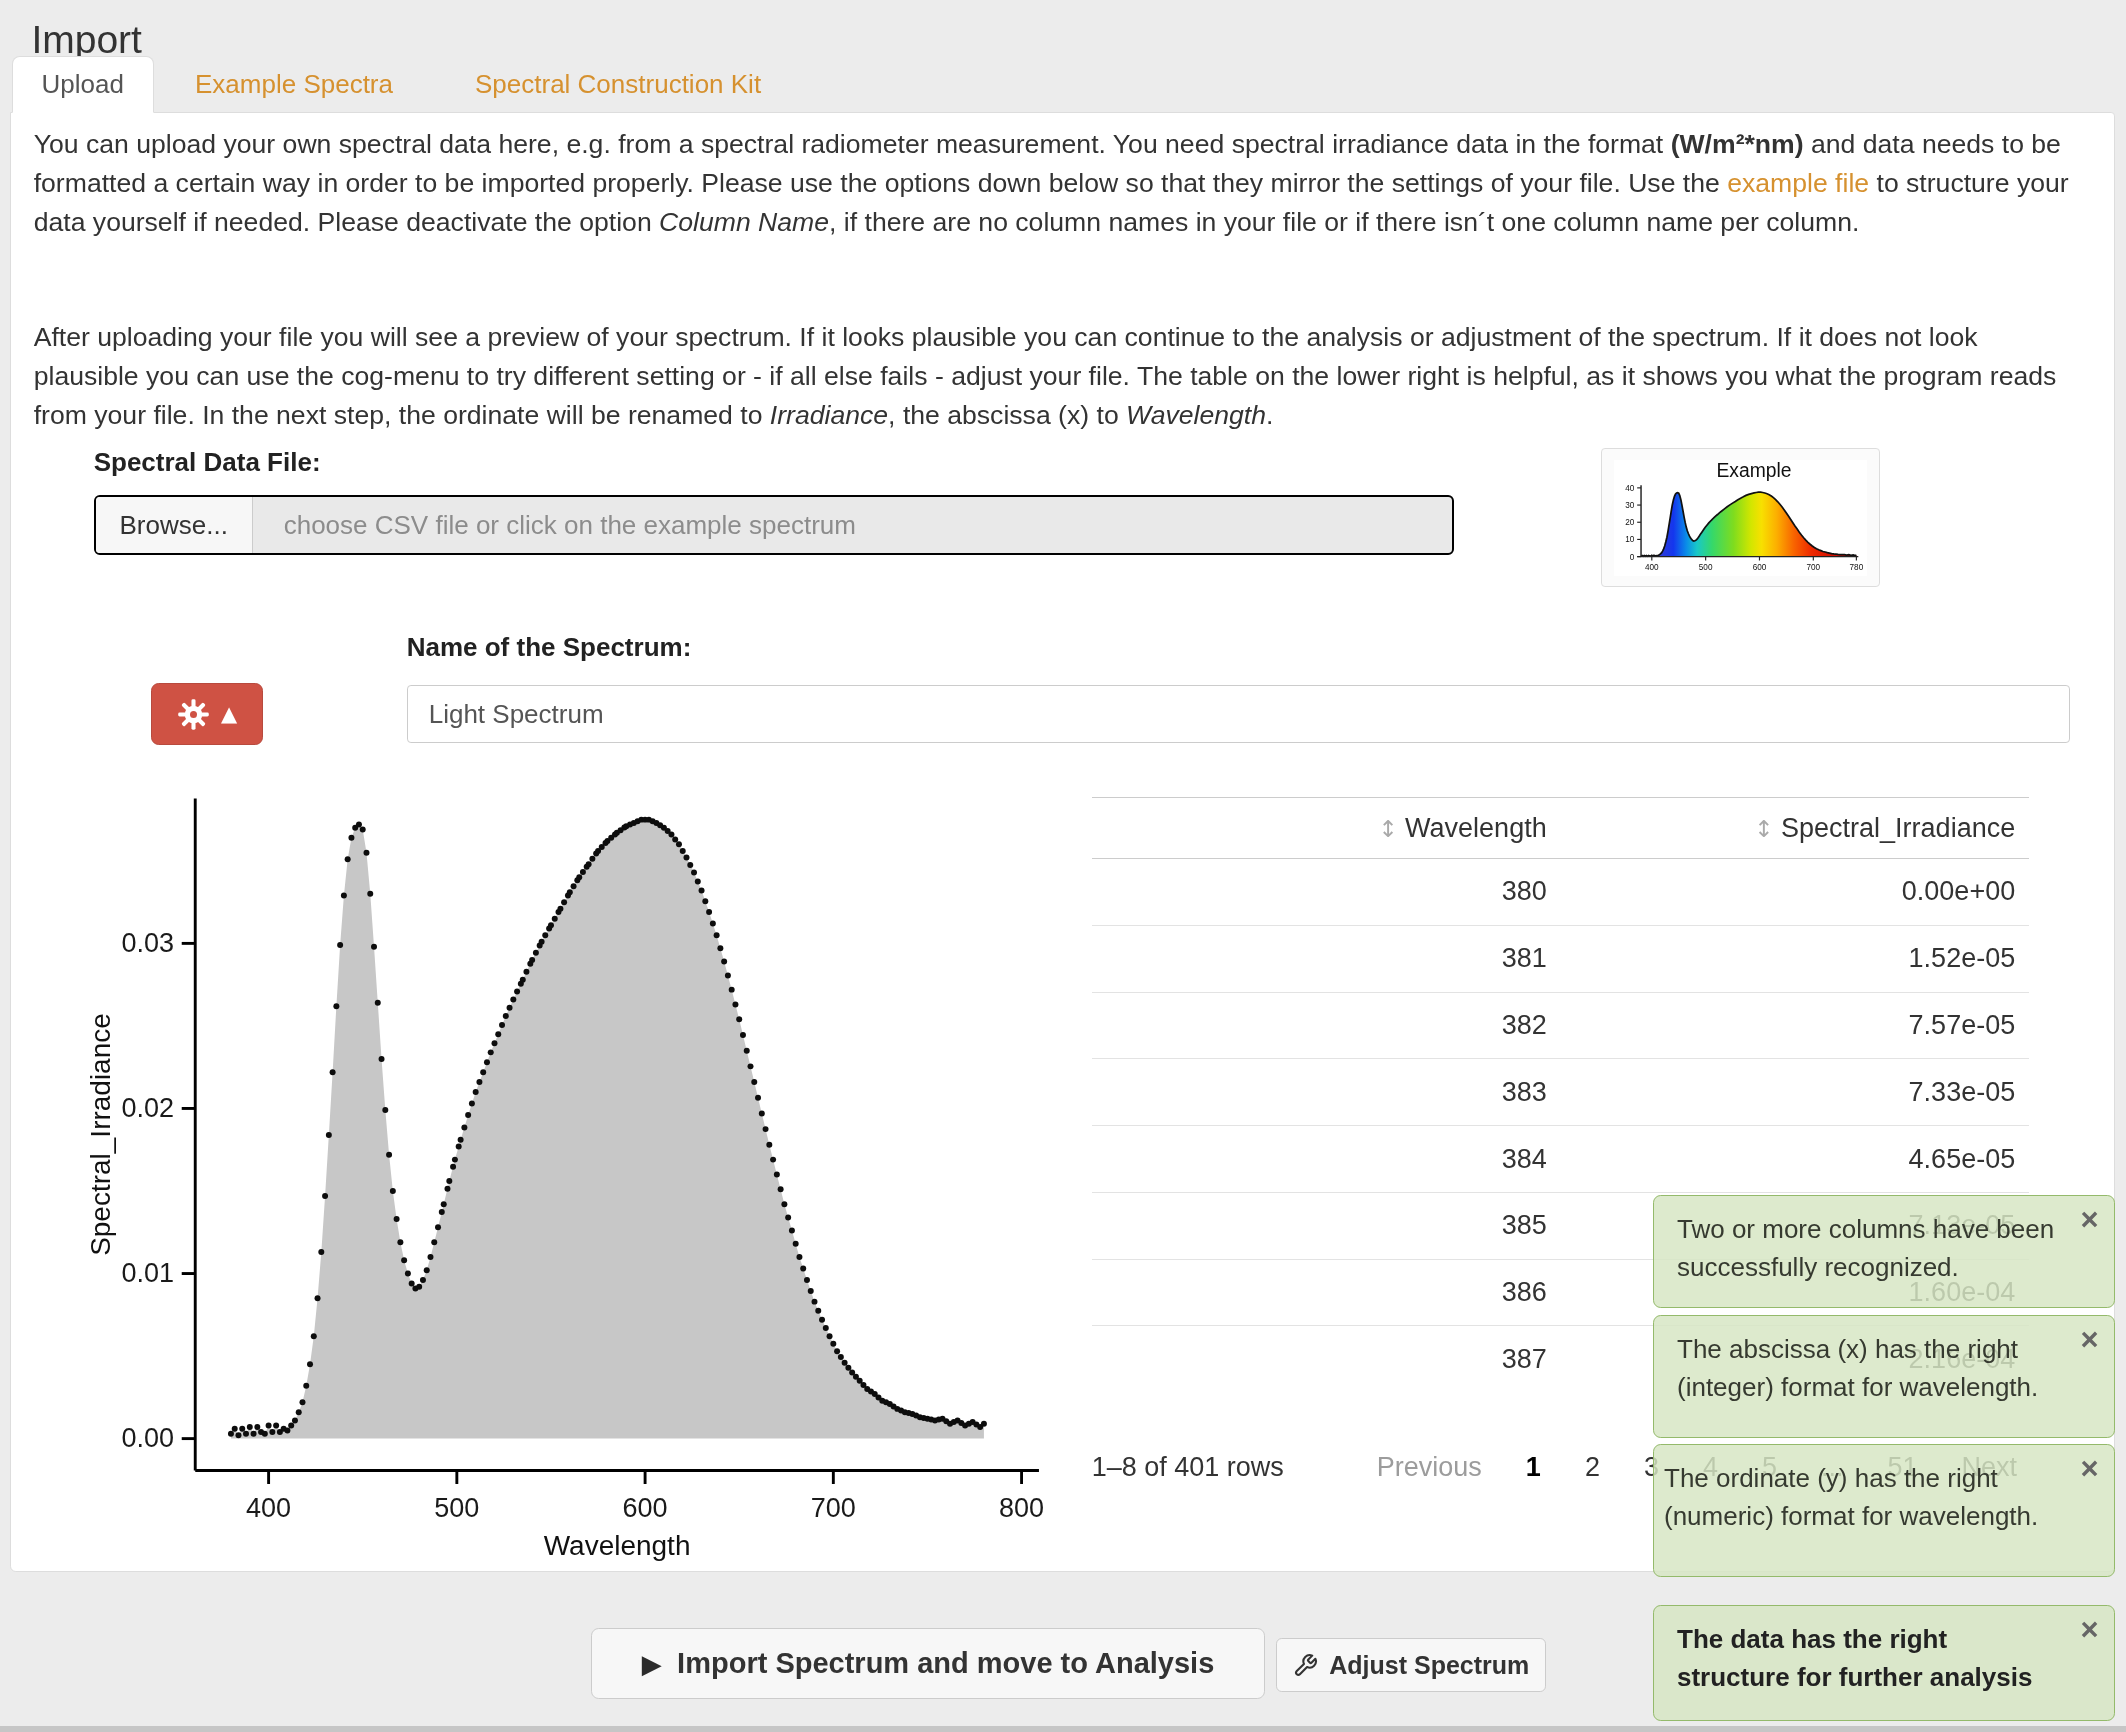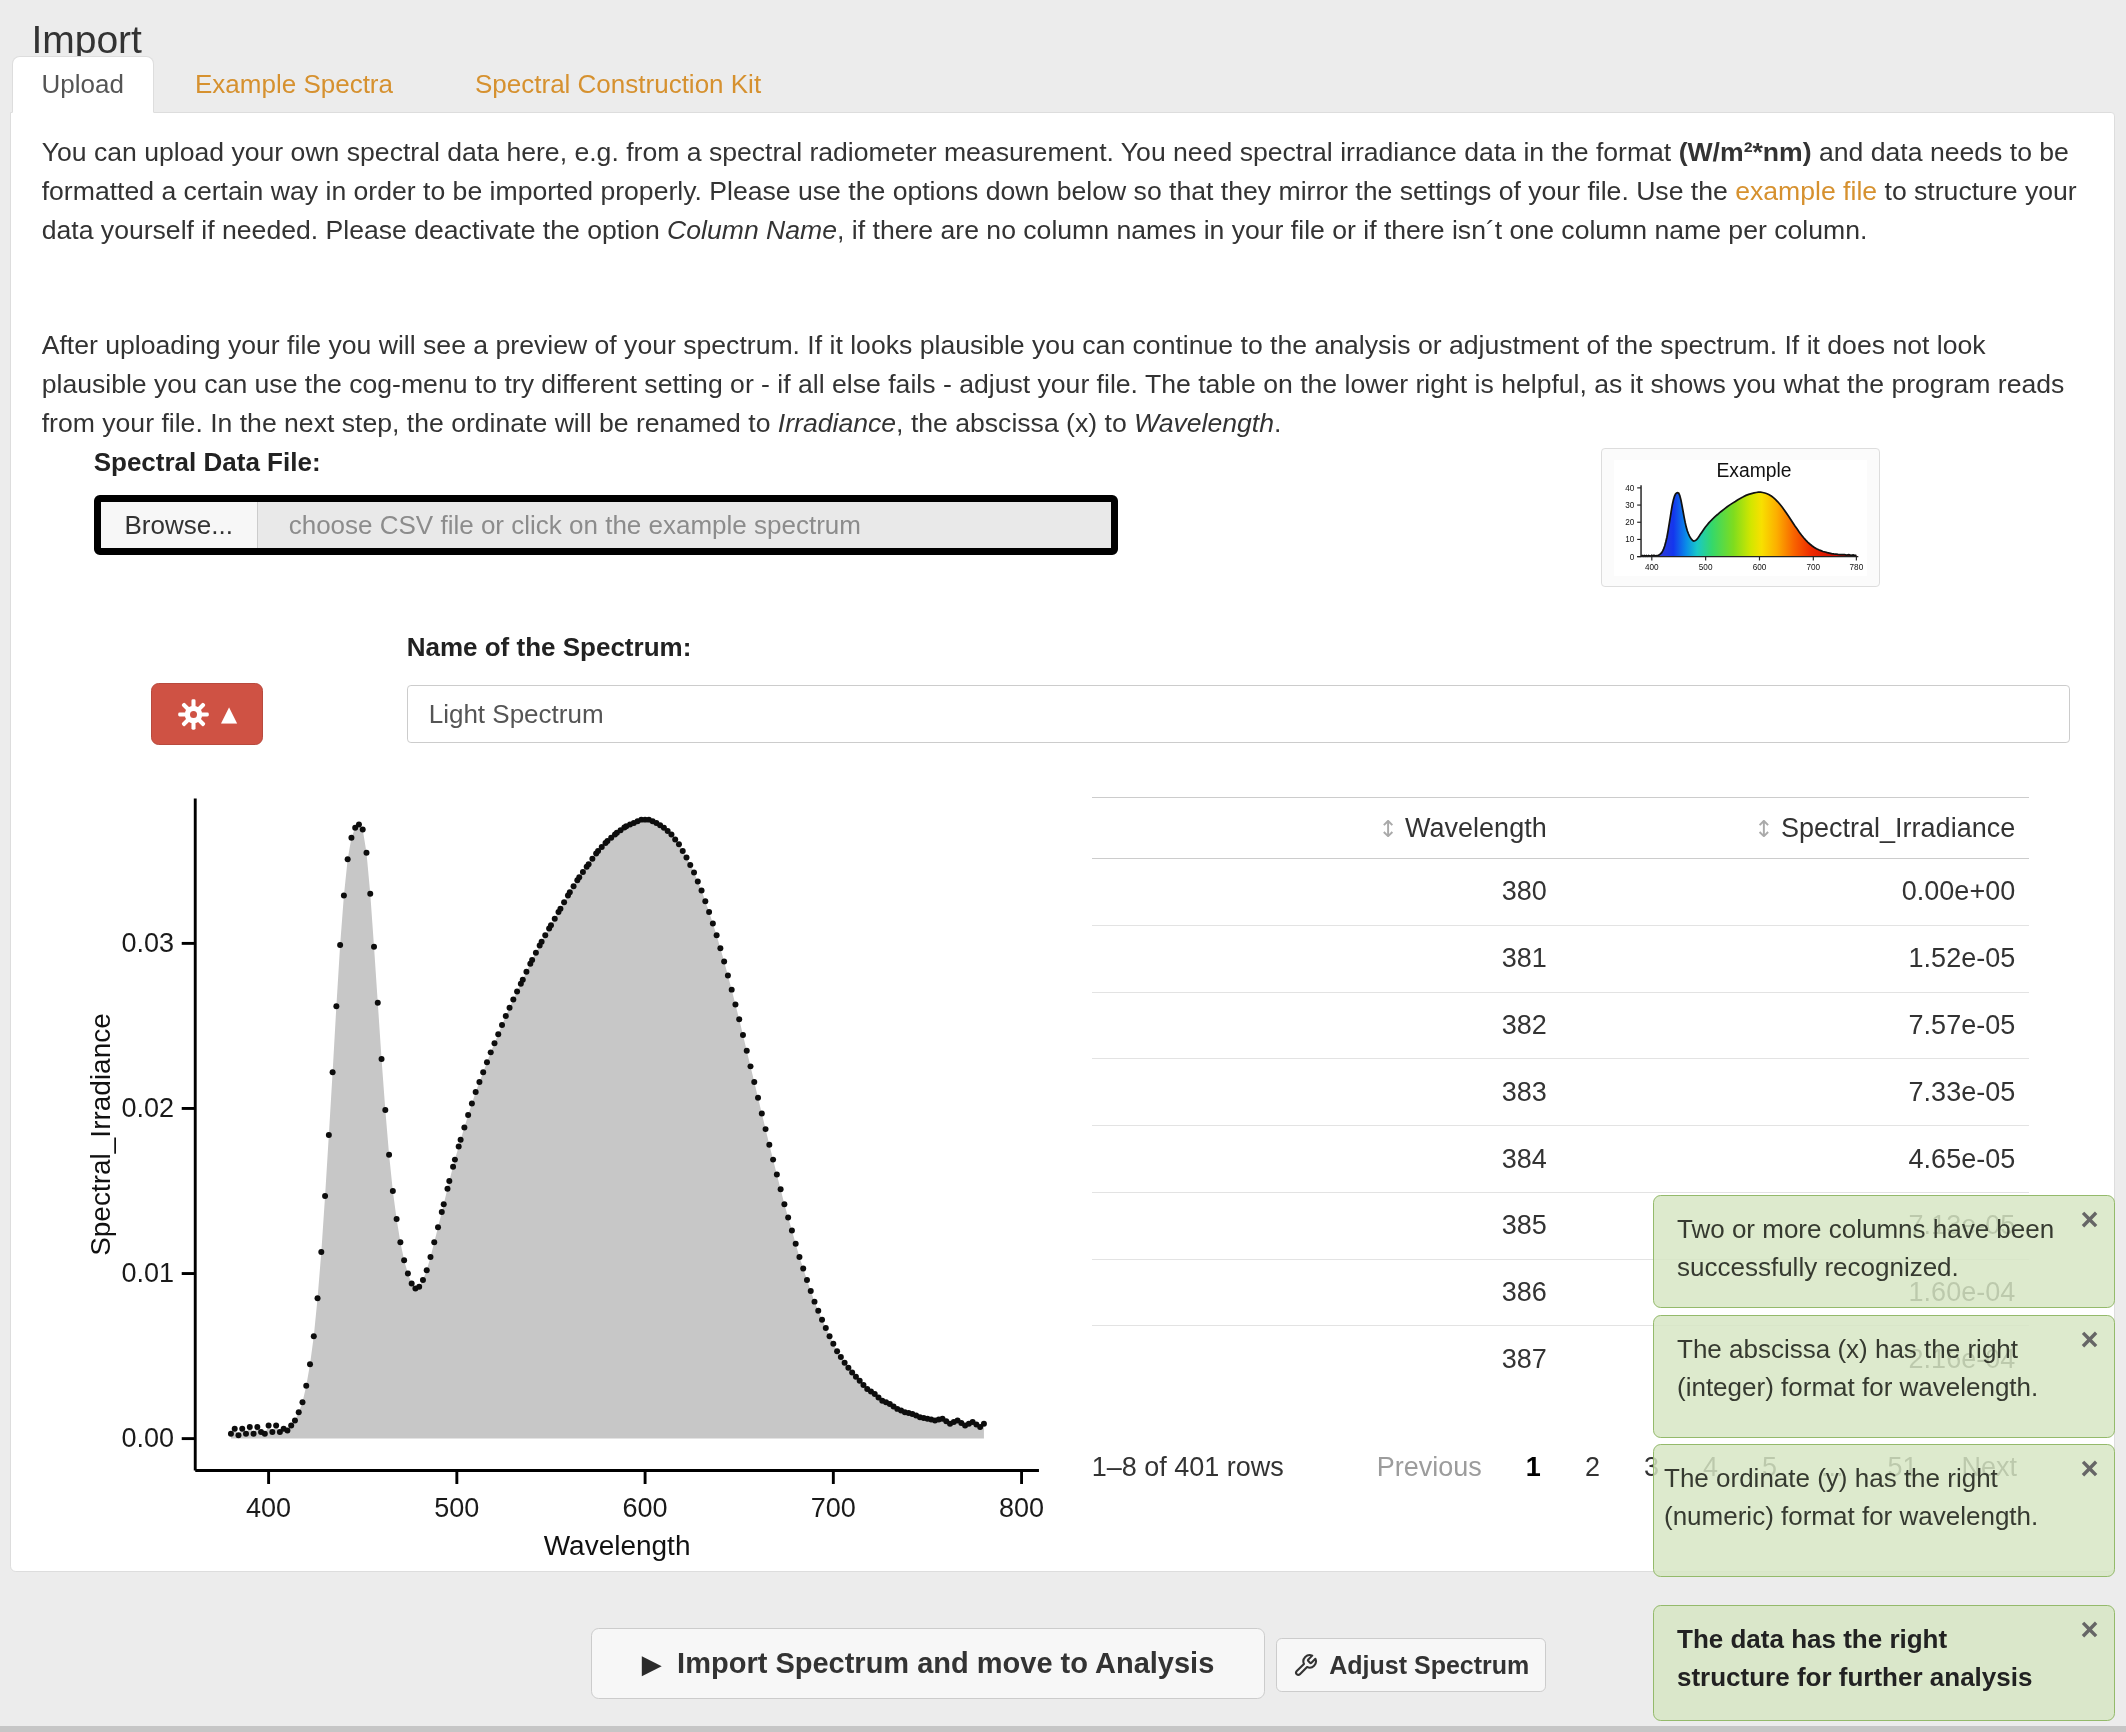--- a/index.html
+++ b/index.html
@@ -13,30 +13,30 @@
   .page-title{position:absolute;left:15.4px;top:1.9px;font-size:39px;font-weight:500;color:#333;margin:16px;}
   .tabs{position:absolute;left:11.6px;top:56px;height:57px;display:flex;align-items:stretch;z-index:3;}
   .tab{font-size:26px;display:flex;align-items:center;padding:0 29px;cursor:pointer;}
   .tab.active{background:#fff;border:1px solid #ddd;border-bottom:1px solid #fff;border-radius:7.7px 7.7px 0 0;color:#555;}
   .tab.link{color:#d6912f;padding:0 41px;}
   
   .panel{
     position:absolute;left:9.7px;top:112px;width:2105px;height:1460px;
     background:#fff;border:1px solid #ddd;border-radius:0 3.9px 5.8px 5.8px;box-sizing:border-box;
   }
-  .para{position:absolute;left:23px;width:2055px;margin:8px;font-size:26.6px;line-height:39px;color:#333;}
+  .para{position:absolute;left:23px;width:2055px;margin:0;font-size:26.6px;line-height:39px;color:#333;}
   #p1{top:11.6px;}
   #p2{top:205px;}
   .seg-b{font-weight:700;}
   .seg-i{font-style:italic;}
   .seg-l{color:#d6912f;cursor:pointer;}
   .file-label{position:absolute;left:83px;top:334px;font-size:26px;font-weight:700;color:#222;}
   .file-group{
-    position:absolute;left:83px;top:382px;width:1024px;height:60px;display:flex;
-    border:7px solid #000000;border-radius:5.8px;overflow:hidden;box-sizing:border-box;background:#e9e9e9;
+    position:absolute;left:83px;top:382px;width:1360px;height:60px;display:flex;
+    border:2px solid #000000;border-radius:5.8px;overflow:hidden;box-sizing:border-box;background:#e9e9e9;
   }
   .browse{width:156px;background:#f7f7f7;border-right:1px solid #ccc;display:flex;align-items:center;justify-content:center;font-size:26px;color:#333;cursor:pointer;}
   .file-placeholder{flex:1;display:flex;align-items:center;padding-left:31px;font-size:26px;color:#8c8c8c;cursor:pointer;}
   .example-box{
     position:absolute;left:1590px;top:335px;width:277px;height:137px;background:#fbfbfb;
     border:1px solid #ddd;border-radius:3.9px;display:flex;align-items:center;justify-content:center;cursor:pointer;
   }
   .example-box svg{background:#fff;}
   .gear-btn{
     position:absolute;left:140px;top:570px;width:112px;height:62px;background:#cf5244;border:1px solid #b84a3e;

